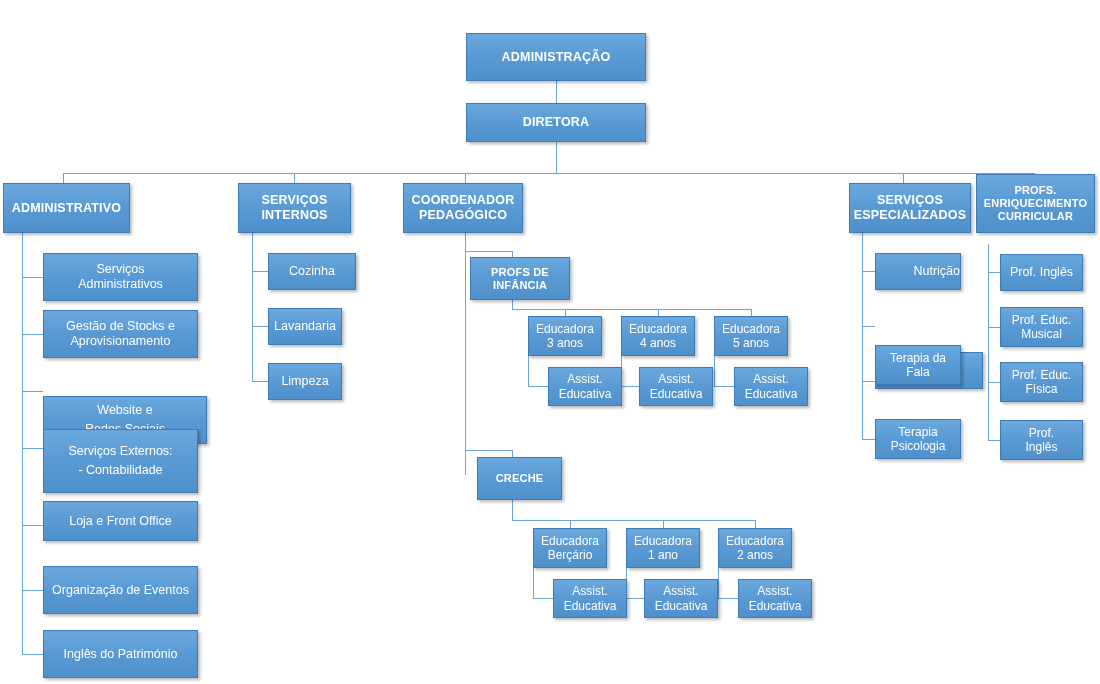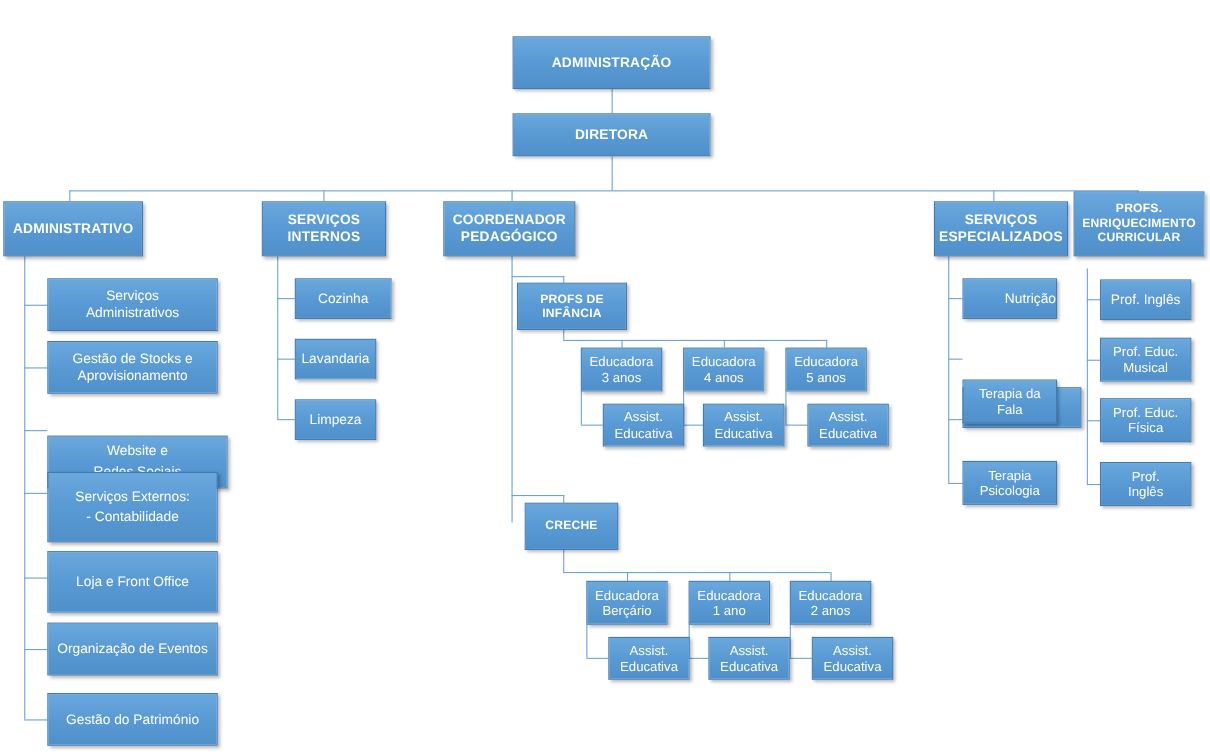--- a/index.html
+++ b/index.html
@@ -164,28 +164,28 @@
       <span>Website e</span>
       <span>Redes Sociais</span>
     </div>
   </div>
   <div class="node leaf" style="left:43px;top:429px;width:155px;height:64px;line-height:1.5;">
     <div>
       <span>Serviços Externos:</span>
       <span>- Contabilidade</span>
     </div>
   </div>
-  <div class="node leaf" style="left:43px;top:501px;width:155px;height:56px;">
+  <div class="node leaf" style="left:43px;top:501px;width:155px;height:40px;">
     <span>Loja e Front Office</span>
   </div>
   <div class="node leaf" style="left:43px;top:566px;width:155px;height:48px;">
     <span>Organização de Eventos</span>
   </div>
   <div class="node leaf" style="left:43px;top:630px;width:155px;height:48px;">
-    <span>Gestão do Património</span>
+    <span>Inglês do Património</span>
   </div>
 
   <div class="node leaf" style="left:268px;top:253px;width:88px;height:37px;">
     <span>Cozinha</span>
   </div>
   <div class="node leaf" style="left:268px;top:308px;width:74px;height:37px;">
     <span>Lavandaria</span>
   </div>
   <div class="node leaf" style="left:268px;top:363px;width:74px;height:37px;">
     <span>Limpeza</span>

